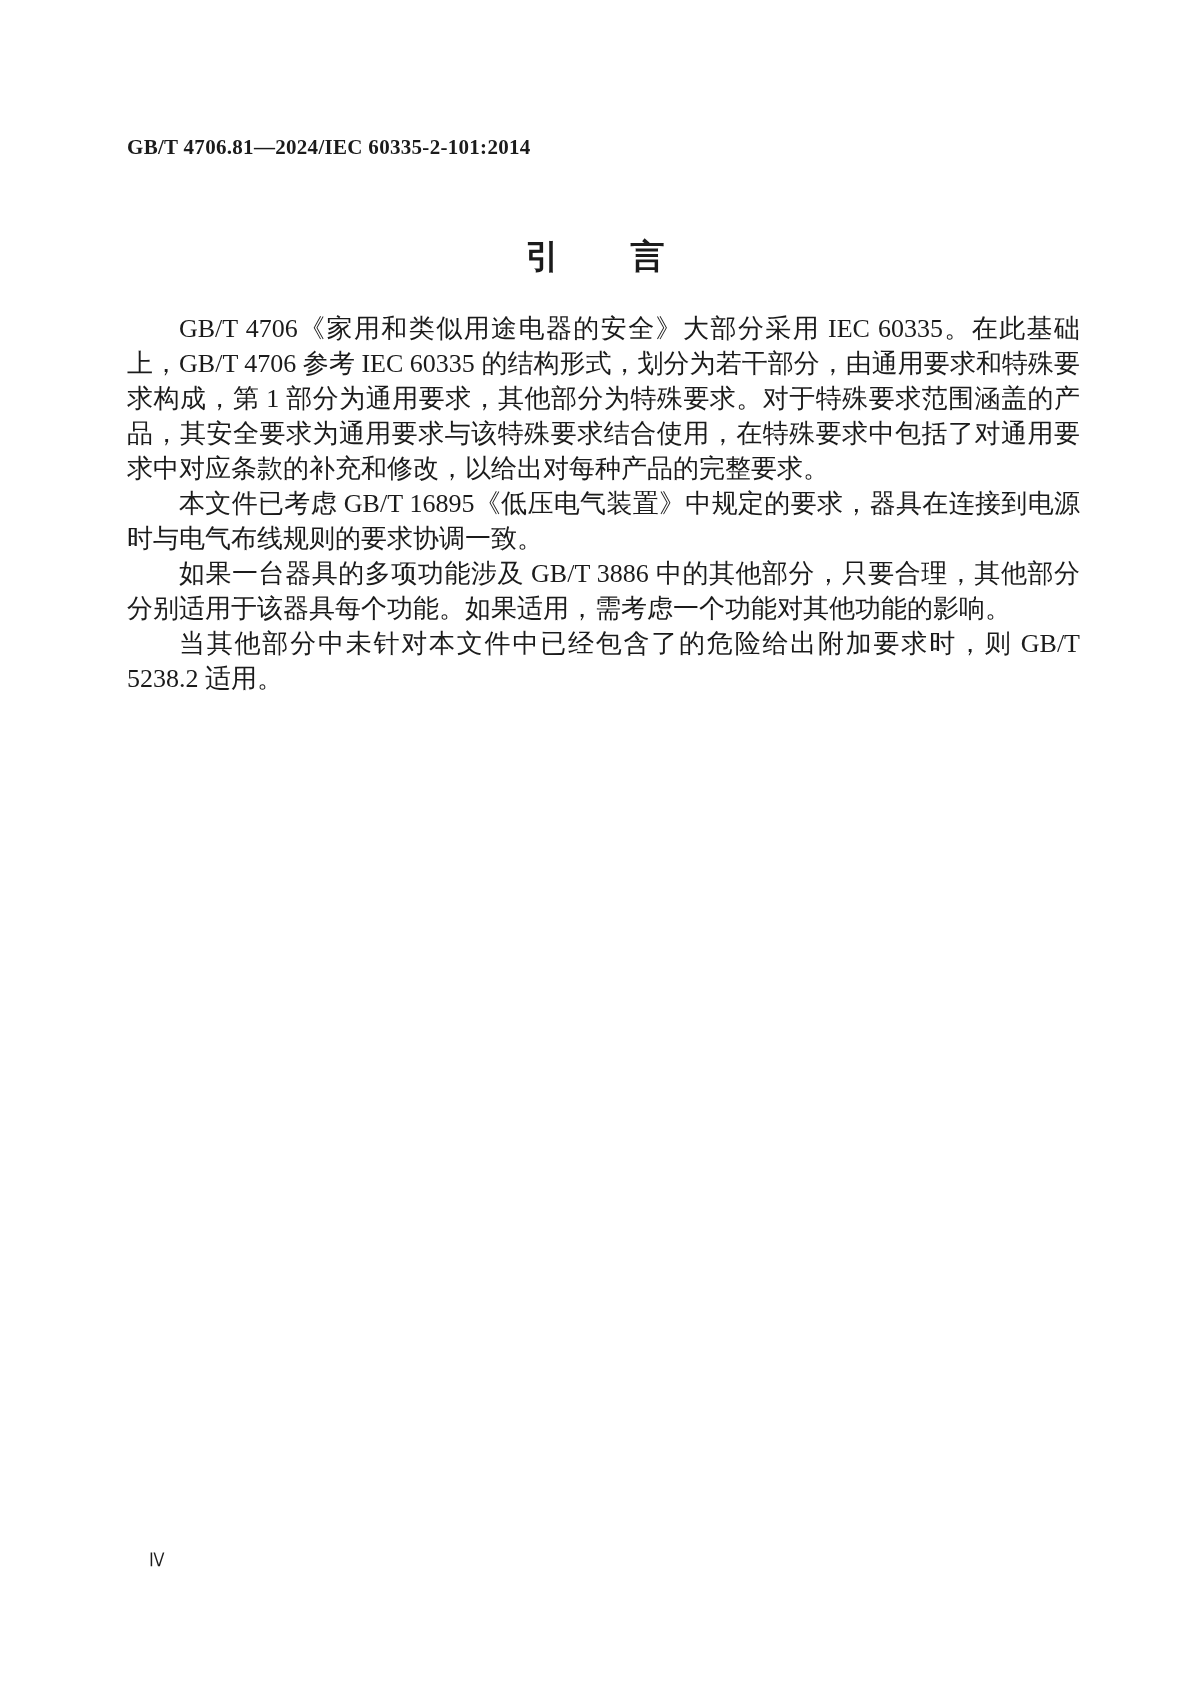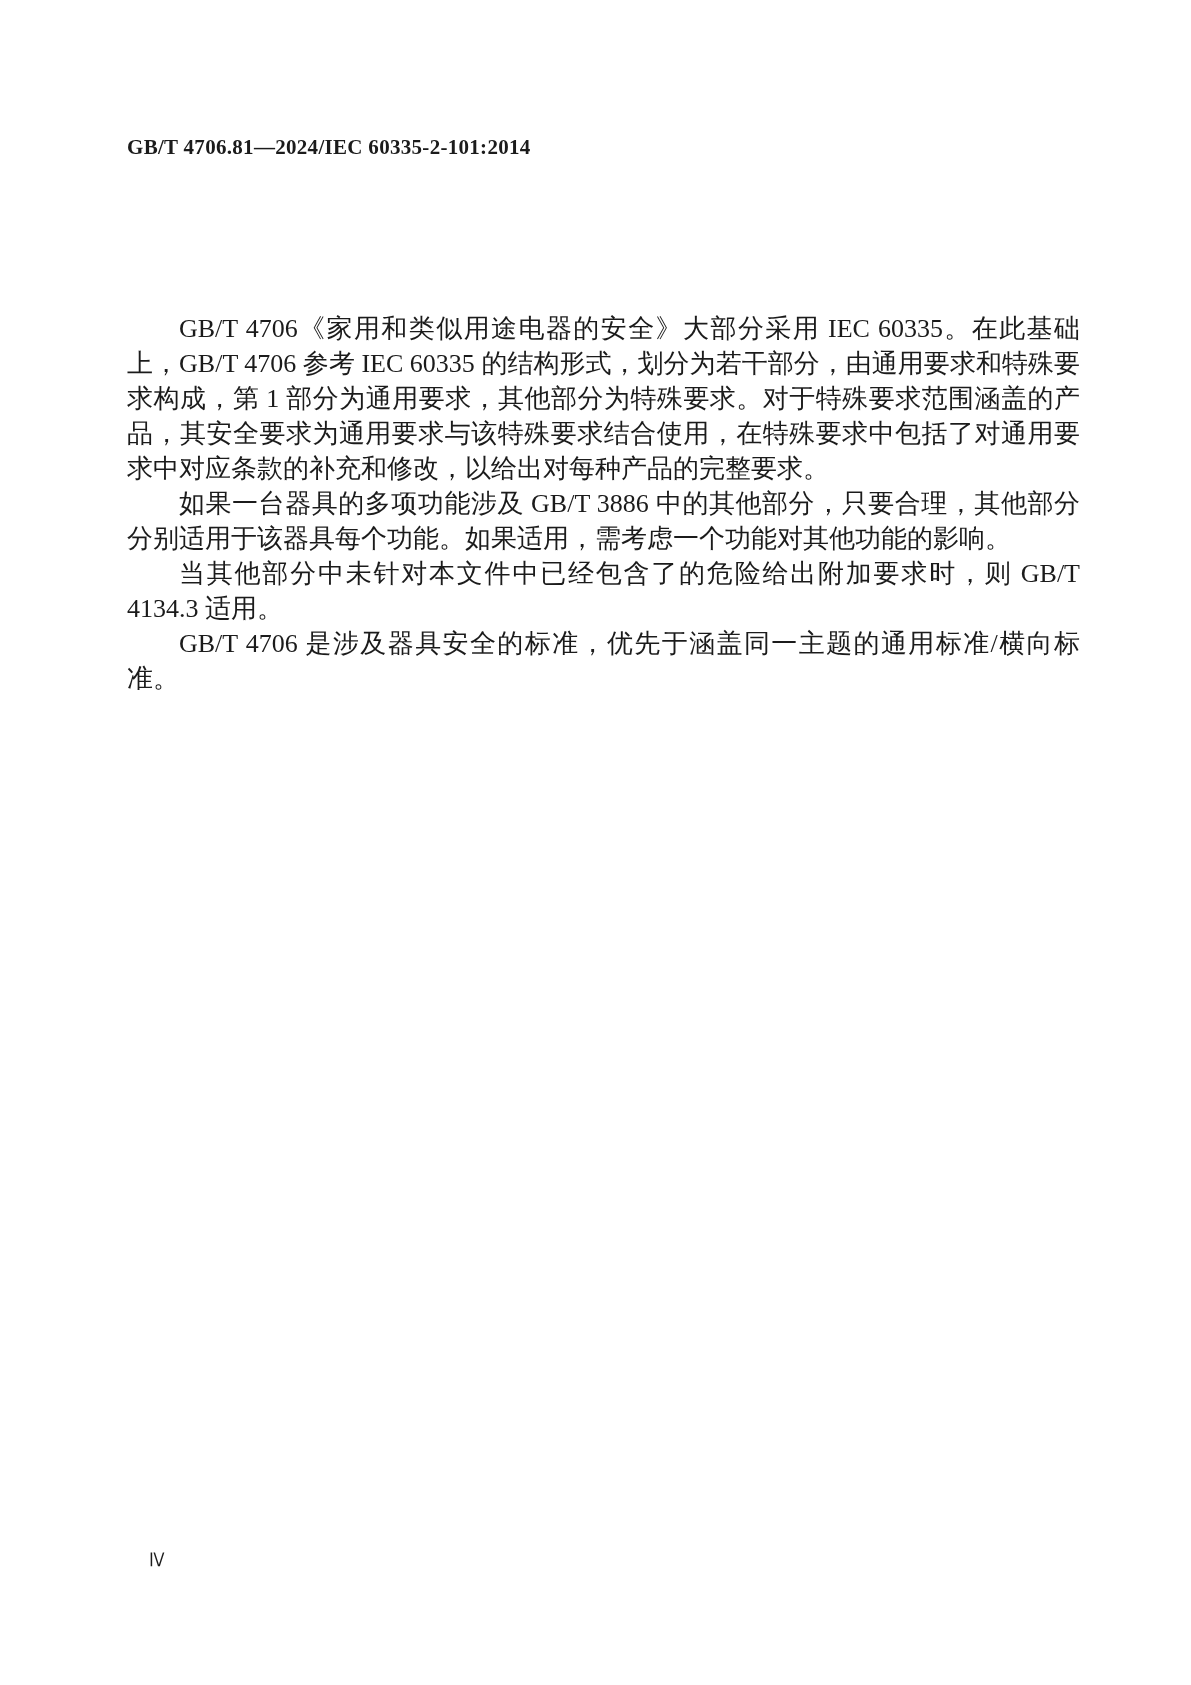--- a/index.html
+++ b/index.html
@@ -61,23 +61,24 @@
     font-family: "Liberation Serif", serif;
   }
 </style>
 </head>
 <body>
 
 <div class="page">
 
   <div class="running-header">GB/T 4706.81—2024/IEC 60335-2-101:2014</div>
 
+  <div class="doc-title">引　　言</div>
 
   <div class="body-text">
     <p>GB/T 4706《家用和类似用途电器的安全》大部分采用 IEC 60335。在此基础上，GB/T 4706 参考 IEC 60335 的结构形式，划分为若干部分，由通用要求和特殊要求构成，第 1 部分为通用要求，其他部分为特殊要求。对于特殊要求范围涵盖的产品，其安全要求为通用要求与该特殊要求结合使用，在特殊要求中包括了对通用要求中对应条款的补充和修改，以给出对每种产品的完整要求。</p>
+    <p>本文件已考虑 GB/T 16895《低压电气装置》中规定的要求，器具在连接到电源时与电气布线规则的要求协调一致。</p>
     <p>如果一台器具的多项功能涉及 GB/T 3886 中的其他部分，只要合理，其他部分分别适用于该器具每个功能。如果适用，需考虑一个功能对其他功能的影响。</p>
-    <p>当其他部分中未针对本文件中已经包含了的危险给出附加要求时，则 GB/T 4134.3 适用。</p>
-    <p>GB/T 4706 是涉及器具安全的标准，优先于涵盖同一主题的通用标准/横向标准。</p>
+    <p>当其他部分中未针对本文件中已经包含了的危险给出附加要求时，则 GB/T 5238.2 适用。</p>
   </div>
 
   <div class="page-number">Ⅳ</div>
 
 </div>
 
 </body></html>

